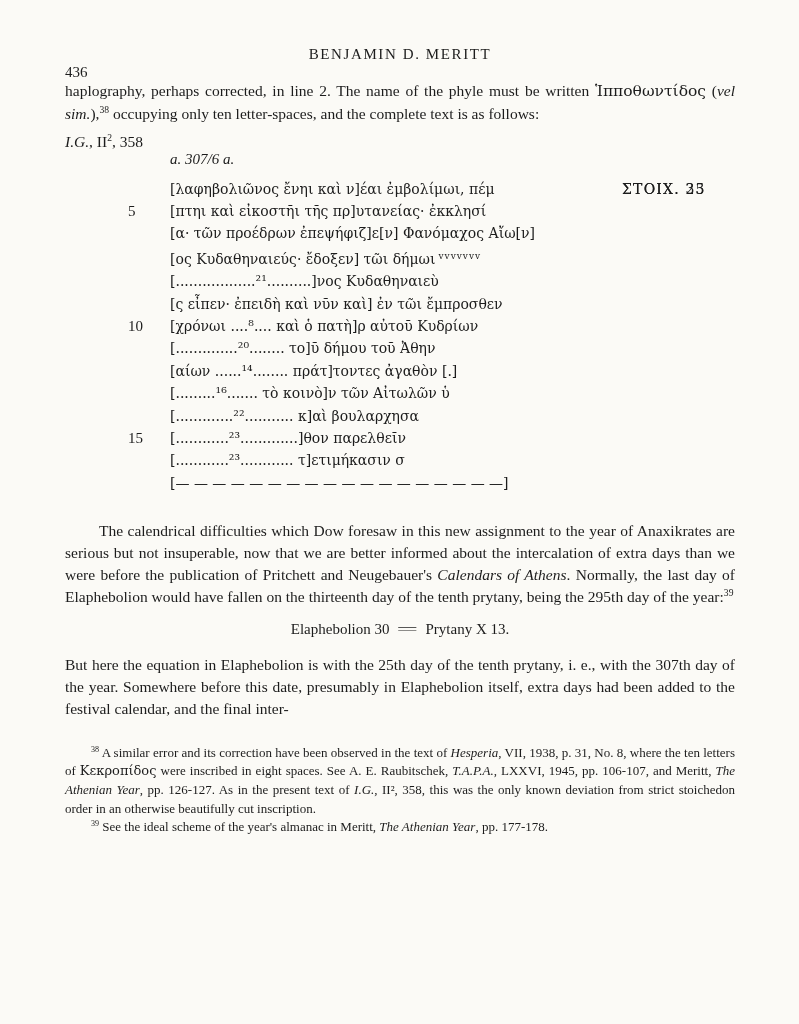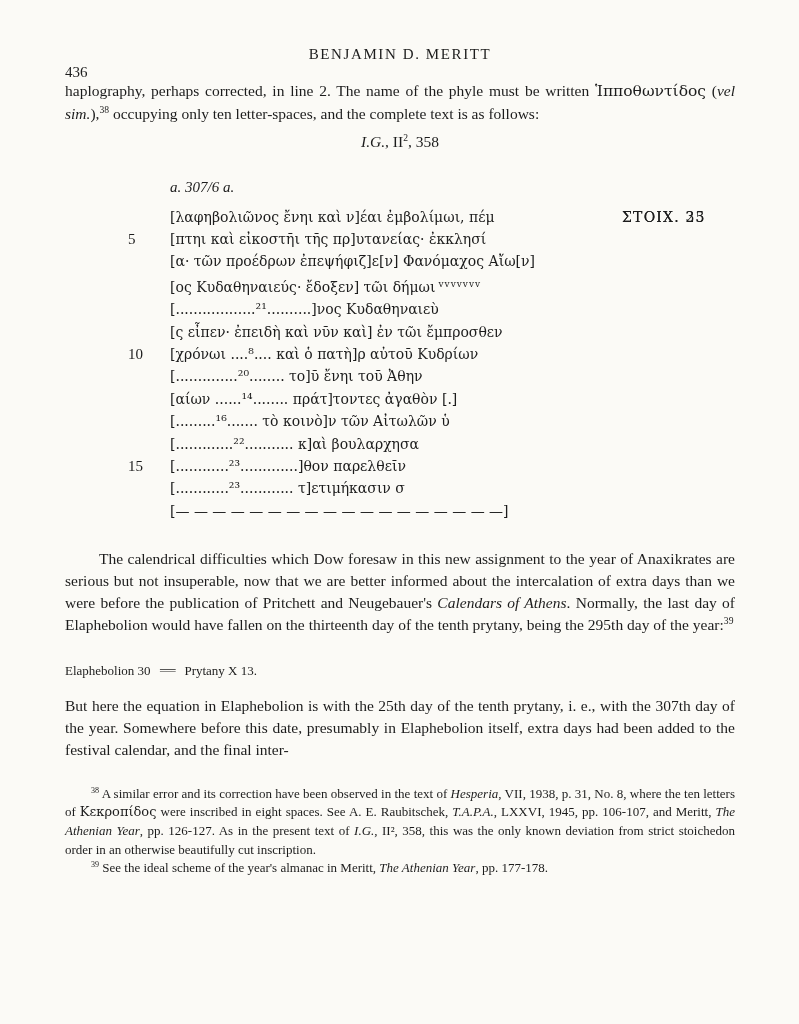--- a/index.html
+++ b/index.html
@@ -38,23 +38,23 @@
     line-height: 21.8px;
     text-align: justify;
     margin: 0 0 6px 0;
   }
   .par.first { margin-top: 12px; margin-bottom: 4px; }
   .indent { text-indent: 34px; }
   .it { font-style: italic; }
   .gk { font-family: "DejaVu Serif", serif; }
   sup { font-size: 0.62em; line-height: 0; vertical-align: super; }
   .igtitle {
-    text-align: center;
+    text-align: left;
     font-size: 15.5px;
-    margin: 8px 0 28px 0;
+    margin: 8px 0 0 0;
   }
   .datelabel {
     font-style: italic;
     font-size: 15px;
     margin: 0 0 10px 105px;
   }
   .inscription {
     margin-left: 105px;
     font-family: "DejaVu Serif", serif;
     font-size: 14px;
@@ -83,22 +83,23 @@
   }
   .sp1 { letter-spacing: 2.6px; }
   .sp2 { letter-spacing: 0.8px; }
   .vacat {
     font-size: 9px;
     vertical-align: 5px;
     letter-spacing: 1px;
     margin-left: 3px;
   }
   .equation {
-    font-size: 13px;
-    margin: 28px 0 16px 0;
+    text-align: center;
+    font-size: 15px;
+    margin: 14px 0 16px 0;
   }
   .eq {
     display: inline-block;
     transform: scaleX(2.6);
     margin: 0 10px;
   }
   .footnotes {
     margin-top: 24px;
     font-size: 13px;
     line-height: 18.6px;
@@ -125,21 +126,21 @@
   <div class="inscription">
       <div class="ins-row gap"><span class="ins-num"></span><span class="ins-note">ΣΤΟΙΧ. 23</span></div>
       <div class="ins-row"><span class="ins-num"></span><span class="ins-note">ΣΤΟΙΧ. 35</span></div>
       <div class="ins-row"><span class="ins-num"></span><span class="ins-text">[λαφηβολιῶνος ἔνηι καὶ ν]έαι ἐμβολίμωι, πέμ</span></div>
       <div class="ins-row"><span class="ins-num">5</span><span class="ins-text">[πτηι καὶ εἰκοστῆι τῆς πρ]υτανείας· ἐκκλησί</span></div>
       <div class="ins-row"><span class="ins-num"></span><span class="ins-text">[α· τῶν προέδρων ἐπεψήφιζ]ε[ν] Φανόμαχος Αἴω[ν]</span></div>
       <div class="ins-row"><span class="ins-num"></span><span class="ins-text">[ος Κυδαθηναιεύς· ἔδοξεν] τῶι δήμωι</span><span class="vacat">vvvvvvv</span></div>
       <div class="ins-row"><span class="ins-num"></span><span class="ins-text">[..................²¹..........]νος Κυδαθηναιεὺ</span></div>
       <div class="ins-row"><span class="ins-num"></span><span class="ins-text">[ς εἶπεν· ἐπειδὴ καὶ νῦν καὶ] ἐν τῶι ἔμπροσθεν</span></div>
       <div class="ins-row"><span class="ins-num">10</span><span class="ins-text">[χρόνωι ....⁸.... καὶ ὁ πατὴ]ρ αὐτοῦ Κυδρίων</span></div>
-      <div class="ins-row"><span class="ins-num"></span><span class="ins-text">[..............²⁰........ το]ῦ ἔνηι τοῦ Ἀθην</span></div>
+      <div class="ins-row"><span class="ins-num"></span><span class="ins-text">[..............²⁰........ το]ῦ δήμου τοῦ Ἀθην</span></div>
       <div class="ins-row"><span class="ins-num"></span><span class="ins-text">[αίων ......¹⁴........ πράτ]τοντες ἀγαθὸν [.]</span></div>
       <div class="ins-row"><span class="ins-num"></span><span class="ins-text">[.........¹⁶....... τὸ κοινὸ]ν τῶν Αἰτωλῶν ὑ</span></div>
       <div class="ins-row"><span class="ins-num"></span><span class="ins-text">[.............²²........... κ]αὶ βουλαρχησα</span></div>
       <div class="ins-row"><span class="ins-num">15</span><span class="ins-text">[............²³.............]θον παρελθεῖν</span></div>
       <div class="ins-row"><span class="ins-num"></span><span class="ins-text">[............²³............ τ]ετιμήκασιν σ</span></div>
       <div class="ins-row"><span class="ins-num"></span><span class="ins-text">[— — — — — — — — — — — — — — — — — —]</span></div>
     </div>
 
   <p class="par indent"><span>The calendrical difficulties which Dow foresaw in this new assignment to the year of Anaxikrates are serious but not insuperable, now that we are better informed about the intercalation of extra days than we were before the publication of Pritchett and Neugebauer's </span><span class="it">Calendars of Athens</span><span>.  Normally, the last day of Elaphebolion would have fallen on the thirteenth day of the tenth prytany, being the 295th day of the year:</span><sup>39</sup></p>
 

